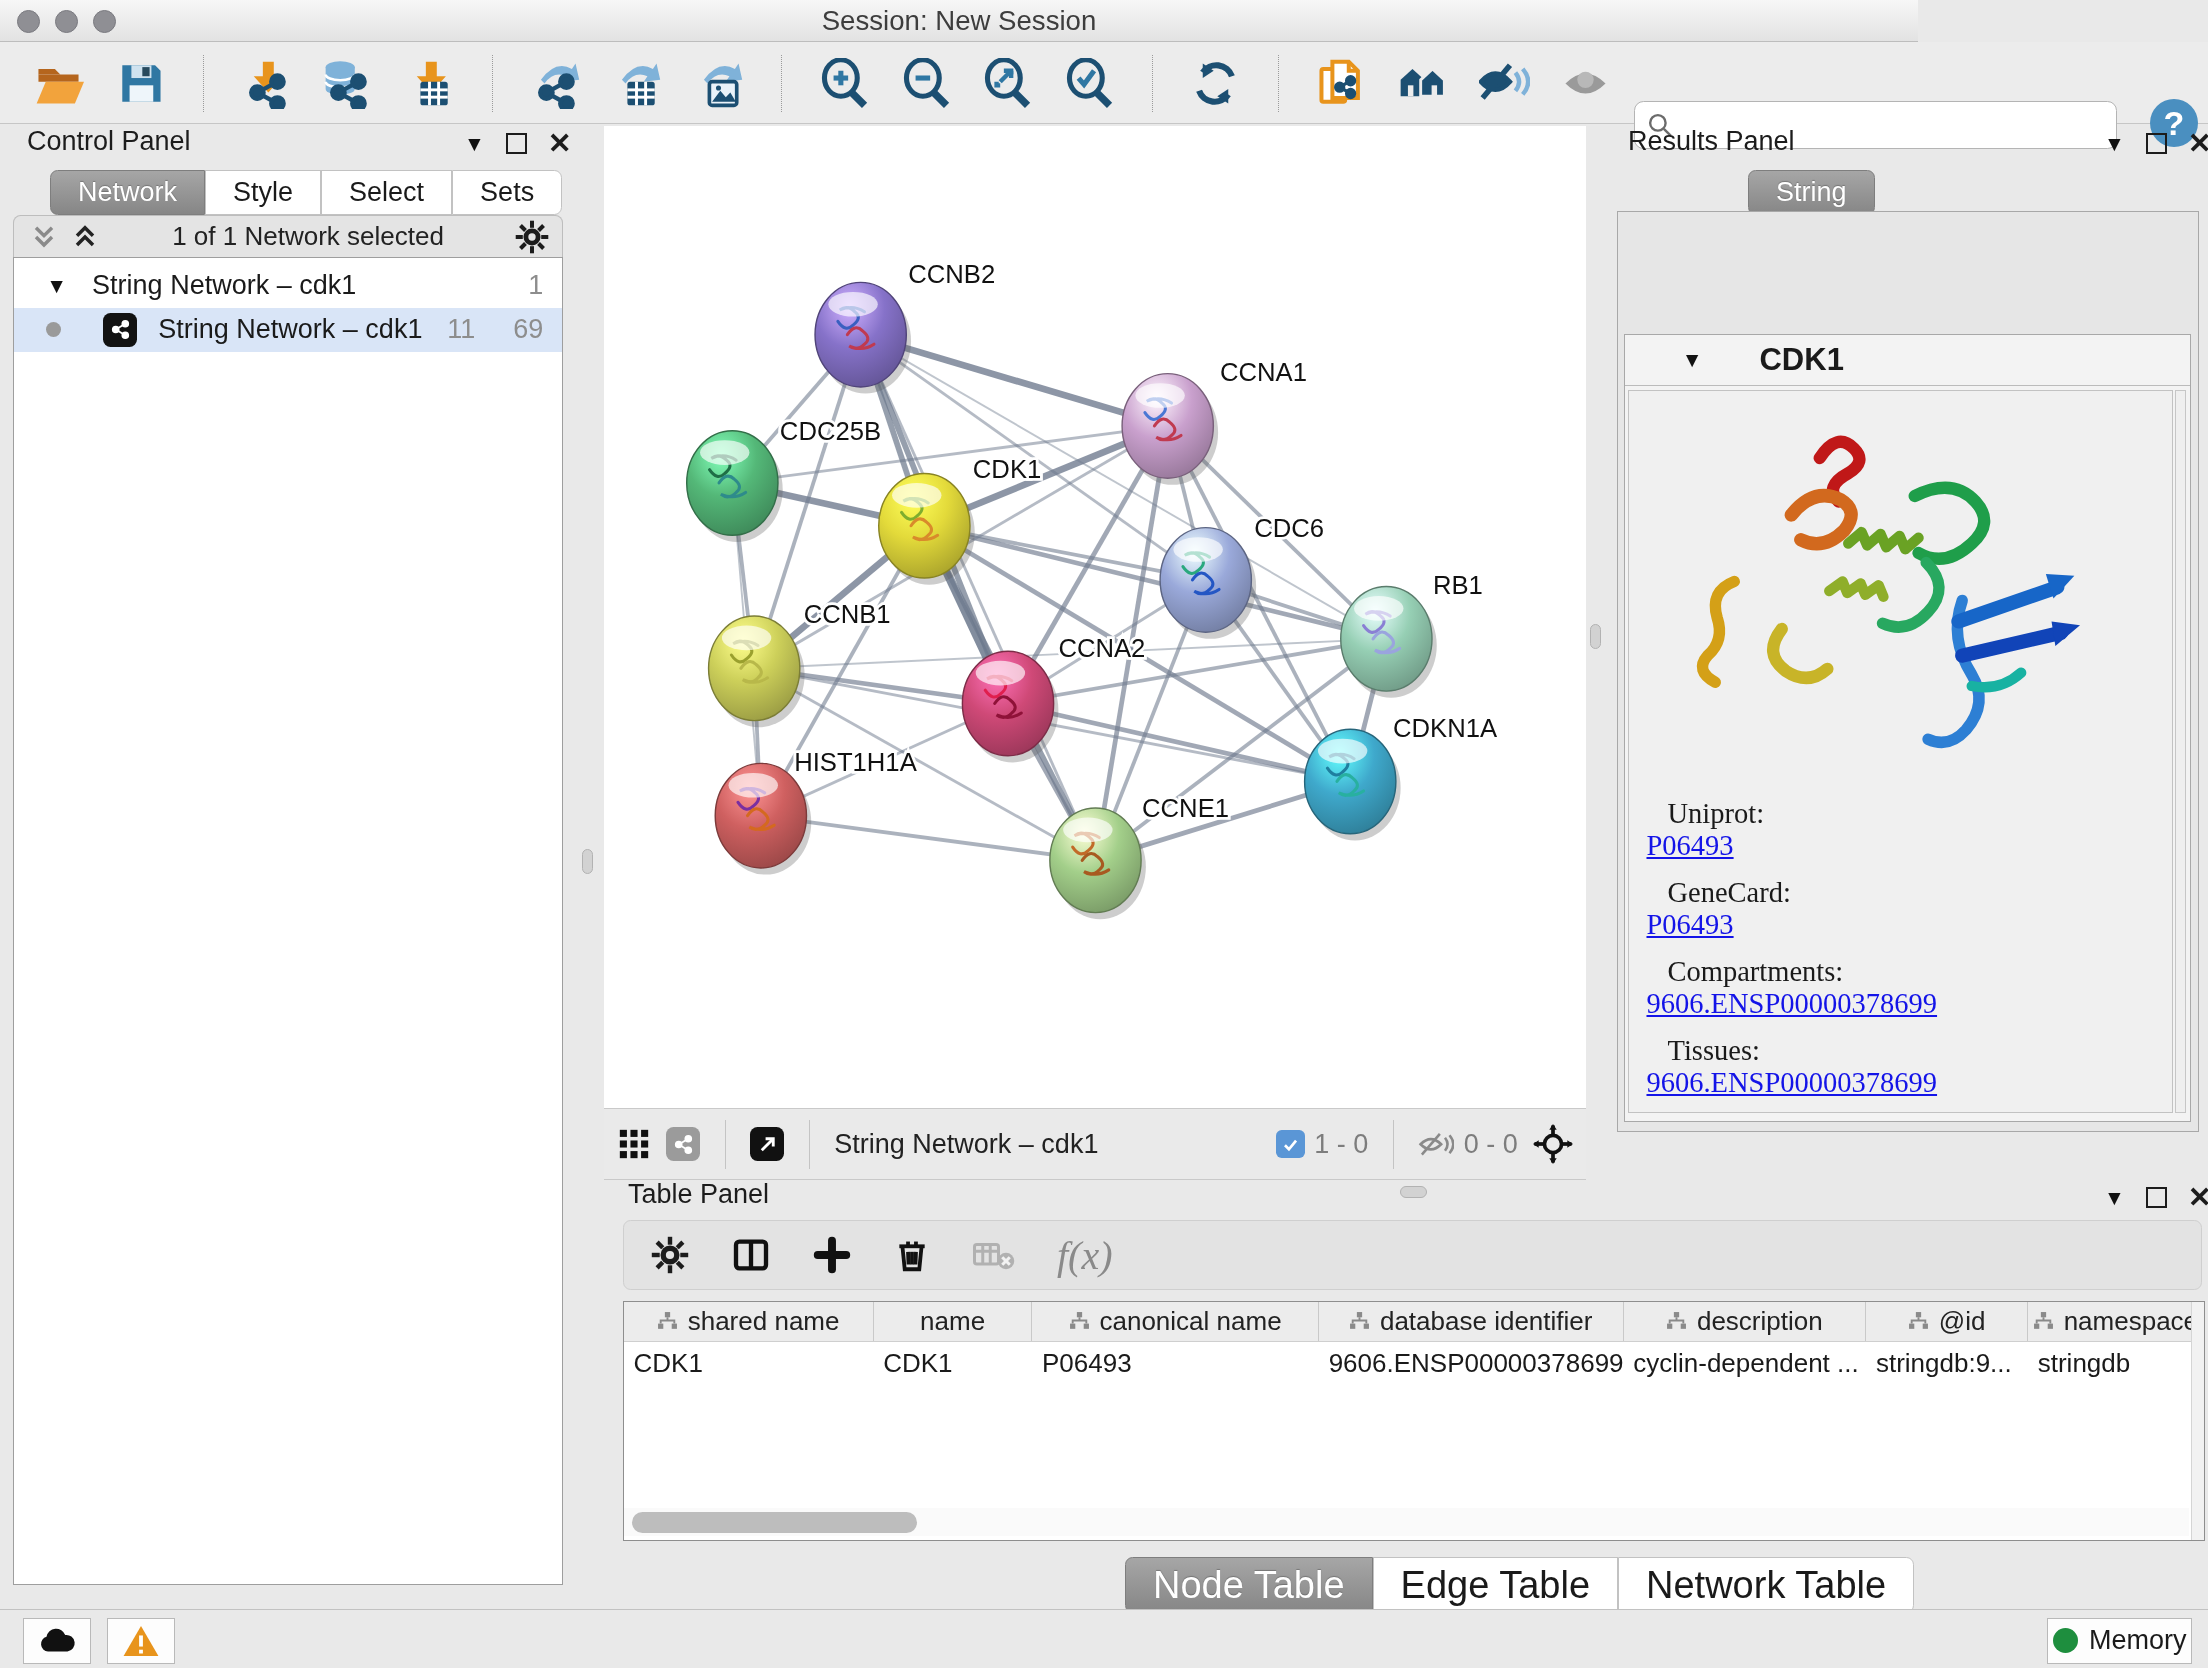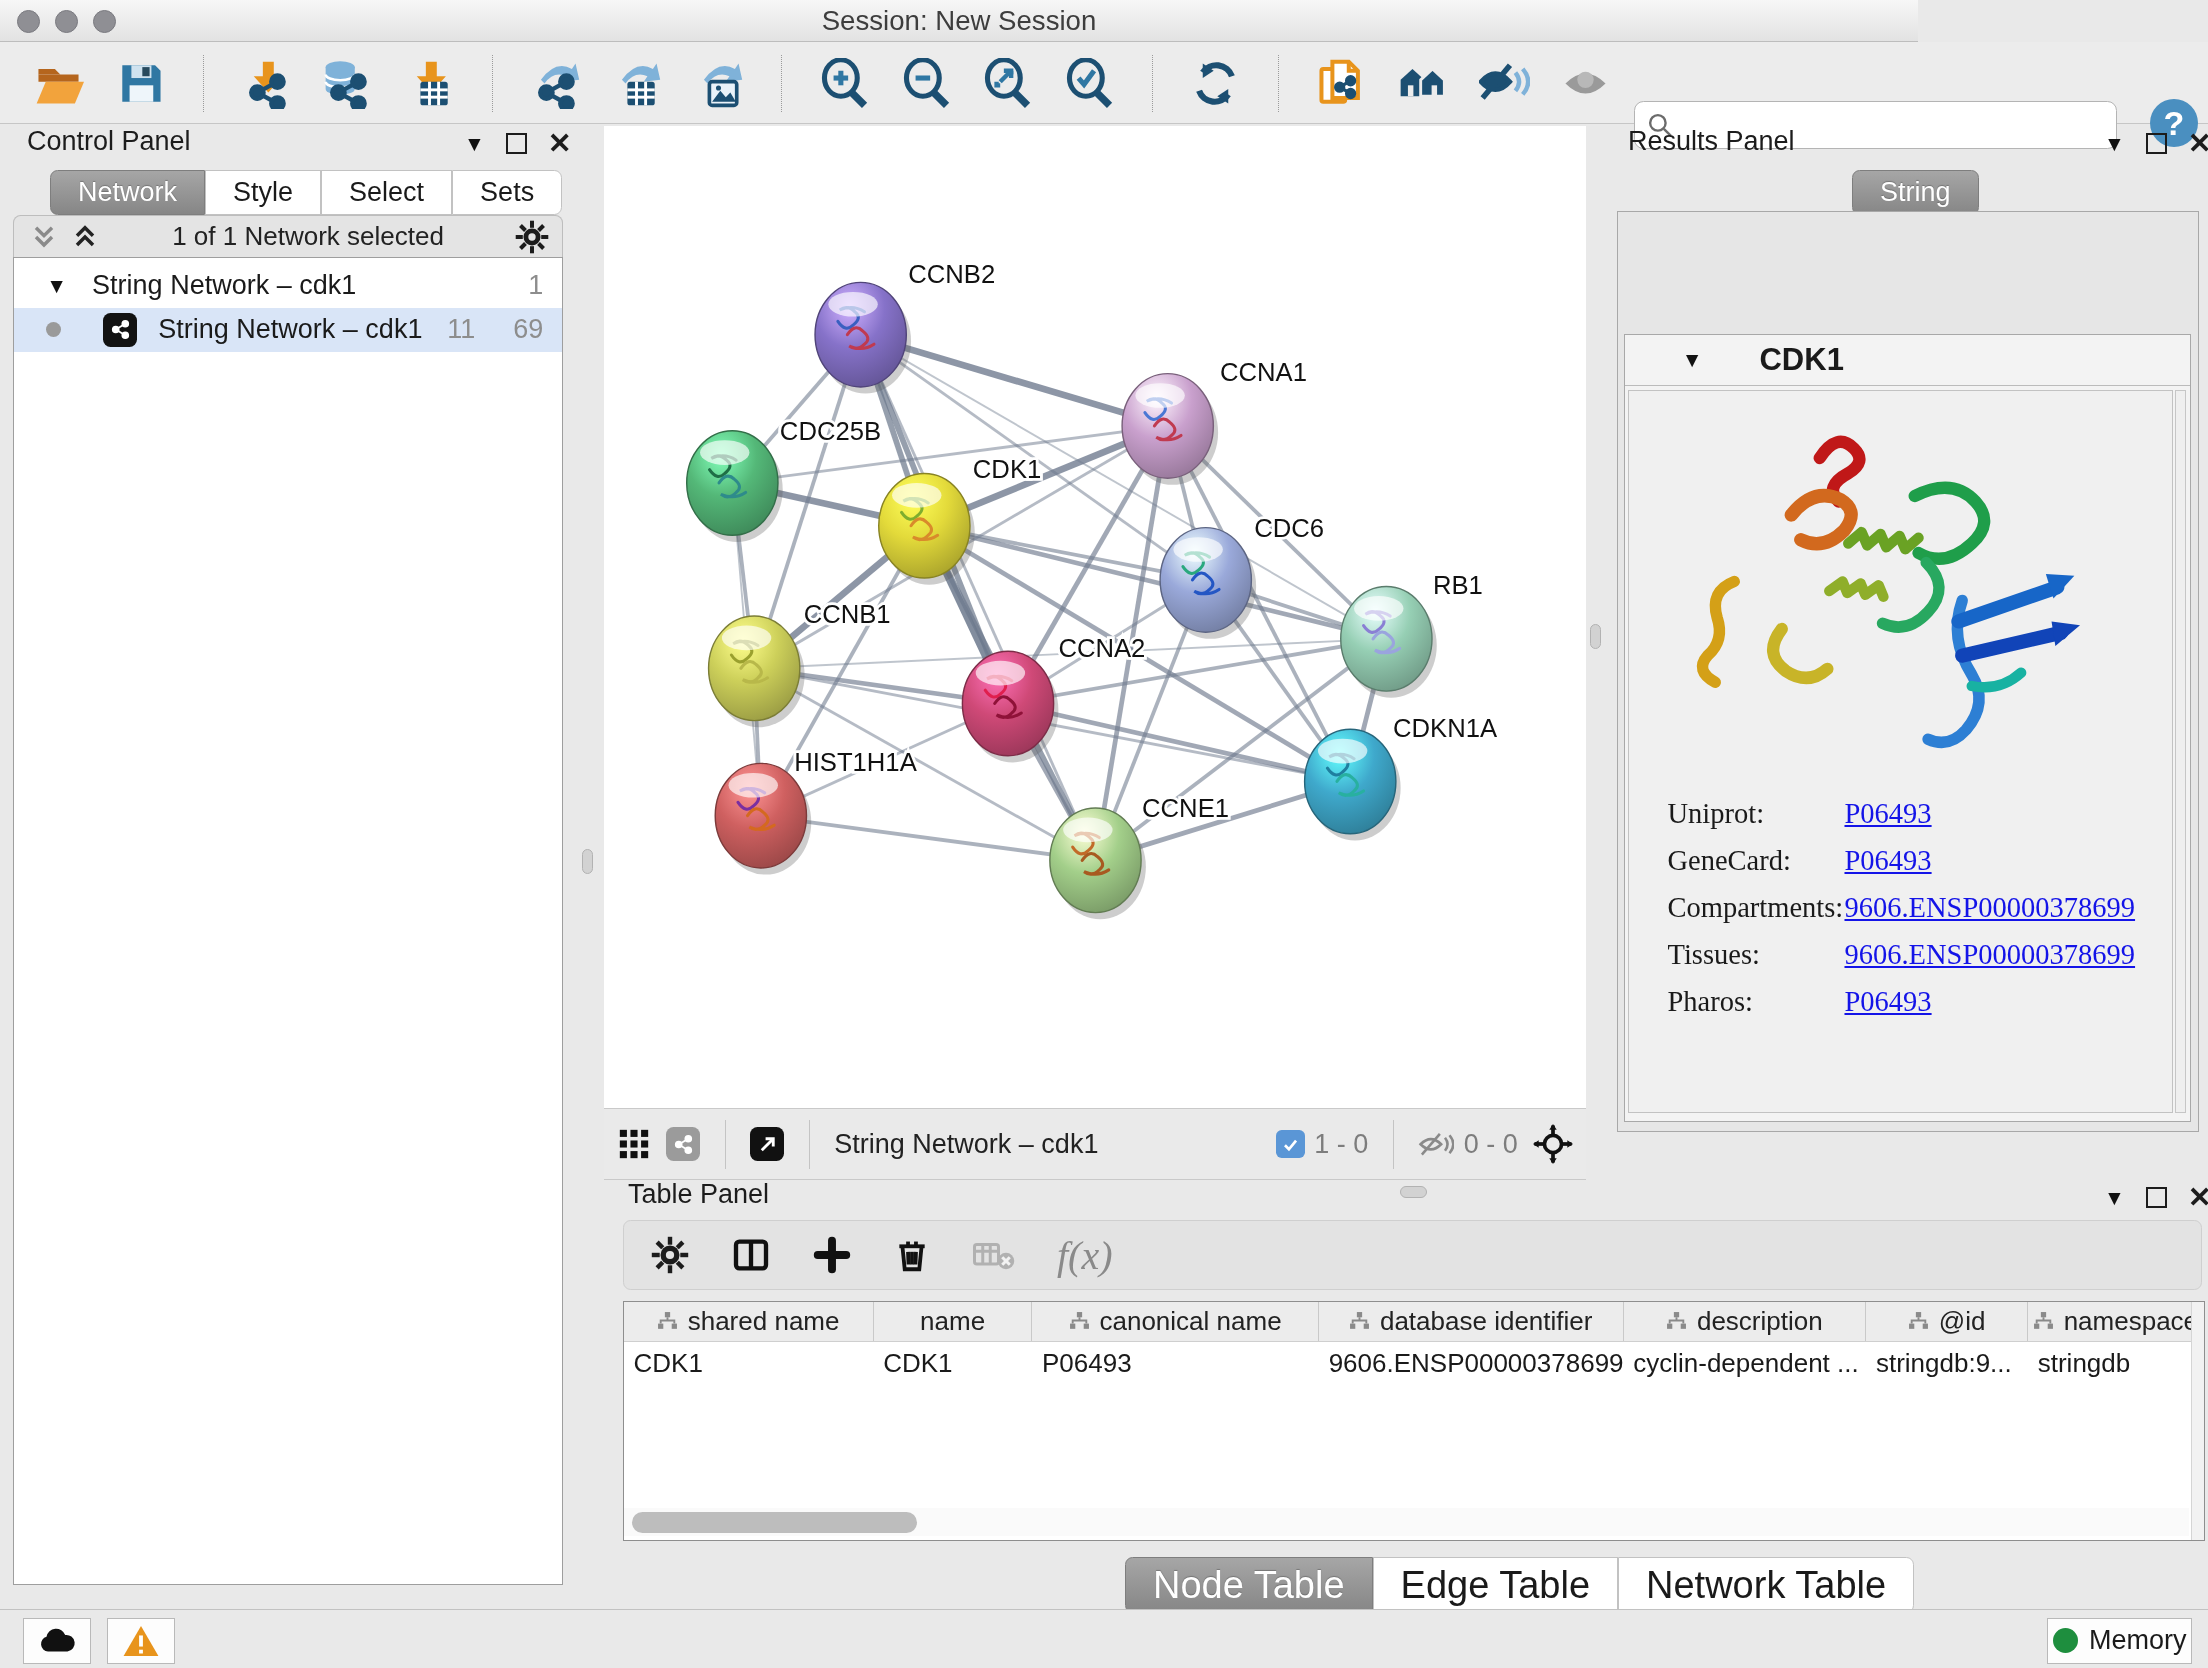--- a/index.html
+++ b/index.html
@@ -52,31 +52,31 @@
   .net-bar { left:604px; top:1108px; width:982px; height:72px; background:#eaeaea; border-top:1px solid #c9c9c9; border-bottom:1px solid #c9c9c9; display:flex; align-items:center; padding:0 13.3px; gap:15px; }
   .net-bar .vsep { width:0; height:49px; border-left:1px solid #c4c4c4; margin:0 9.5px; }
   .net-bar-title { font-size:27px; color:#222; flex:1; }
   .counter { font-size:27px; color:#7d7d7d; display:flex; align-items:center; gap:9.5px; }
   .checkbox { width:28.5px; height:28.5px; border-radius:5.7px; background:#5a96d6; display:flex; align-items:center; justify-content:center; }
   .splitter-dot { background:#d2d2d2; border:1px solid #b2b2b2; border-radius:9.5px; }
 
   
   .res-head { left:1628px; top:126px; }
   .res-ctrl { left:2104px; top:127px; }
-  .res-tab { left:1852px; top:170px; }
+  .res-tab { left:1748px; top:170px; }
   .res-outer { left:1617px; top:211px; width:582px; height:921px; background:#e6e6e6; border:1.9px solid #a8a8a8; }
   .res-buttons { position:absolute; left:0; top:27px; width:100%; display:flex; justify-content:center; gap:53px; }
   .res-buttons .white-btn { width:190px; height:49px; }
   .res-section { position:absolute; left:5.7px; top:122px; width:567px; height:788px; background:#f3f3f3; border:1.9px solid #a8a8a8; }
   .res-sec-head { height:51px; display:flex; align-items:center; gap:57px; padding-left:57px; font-size:31px; font-weight:bold; border-bottom:1px solid #bbb; }
   .res-body { position:absolute; left:3.8px; top:55px; right:17px; bottom:7.6px; background:#f0f0f0; border:1px solid #c2c2c2; overflow:hidden; }
   .res-desc { font-size:28.5px; margin:15px 0 0 15px; color:#111; }
   .crosslinks { font-family:"Liberation Serif", serif; font-size:28.5px; margin-left:17px; }
   .crosslinks .hd { font-weight:bold; font-size:29.5px; margin-bottom:9.5px; }
-  .cl-row { display:flex; margin-bottom:15px; }
+  .cl-row { display:flex; margin-bottom:15px;flex-direction:column; }
   .cl-row .lbl { width:198px; padding-left:21px; }
   .cl-row a { color:#1414e8; text-decoration:underline; }
   .res-vscroll { position:absolute; right:3.8px; top:55px; width:11.4px; bottom:7.6px; background:#efefef; border:1px solid #c6c6c6; }
 
   
   .tbl-head { left:628px; top:1179px; }
   .tbl-ctrl { left:2104px; top:1181px; }
   .tbl-toolstrip { left:623px; top:1220px; width:1579px; height:70px; background:#e3e3e3; border:1px solid #cfcfcf; border-radius:7.6px; display:flex; align-items:center; gap:42px; padding-left:27px; }
   .tbl-box { left:623px; top:1301px; width:1582px; height:240px; background:#fff; border:1.9px solid #8e8e8e; }
   .tbl-header { display:flex; height:40px; background:#ececec; border-bottom:1px solid #cfcfcf; }

